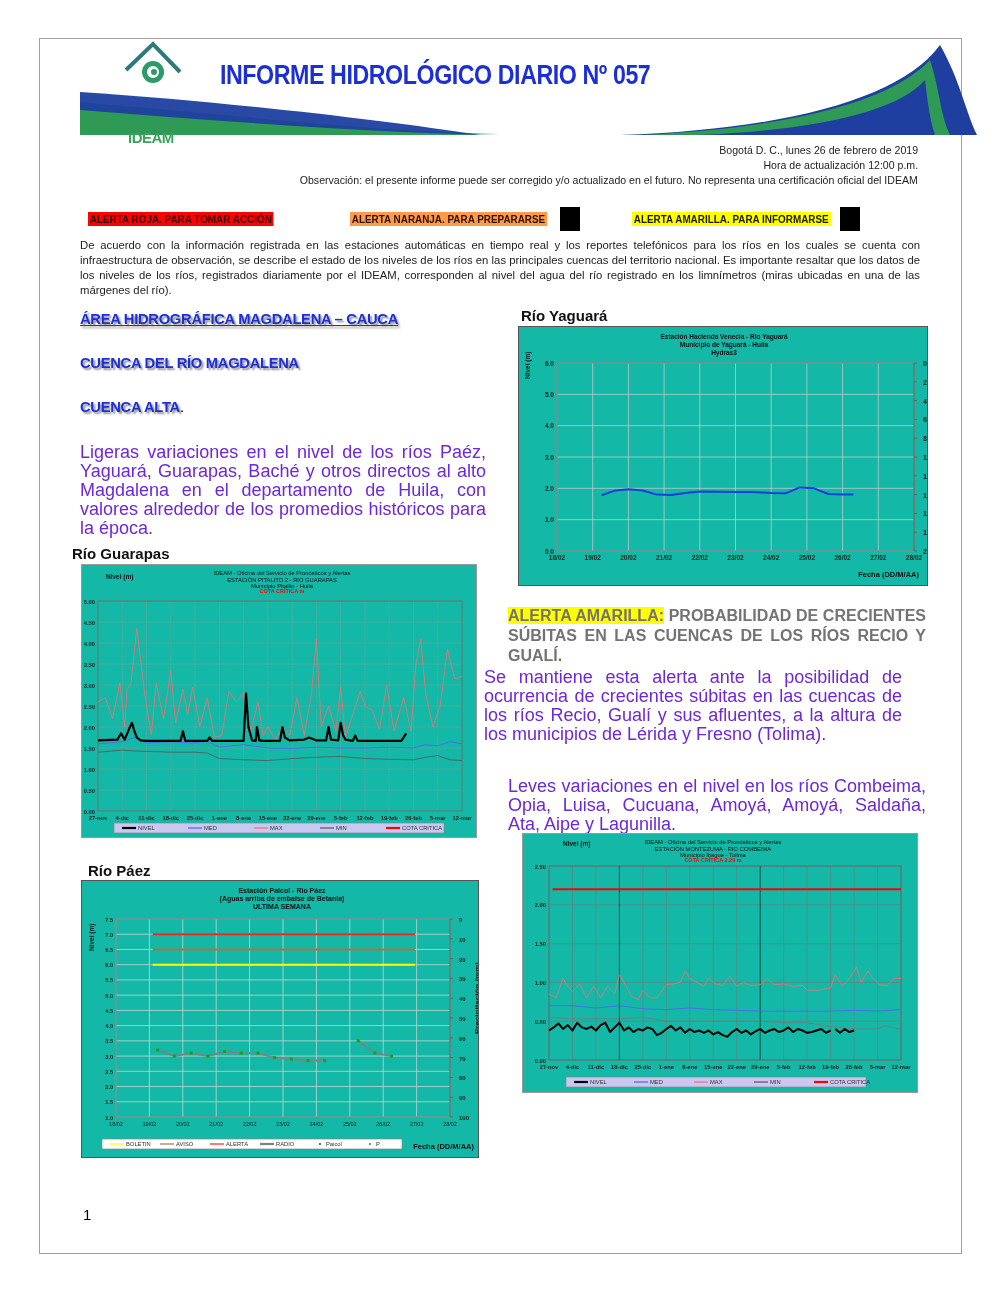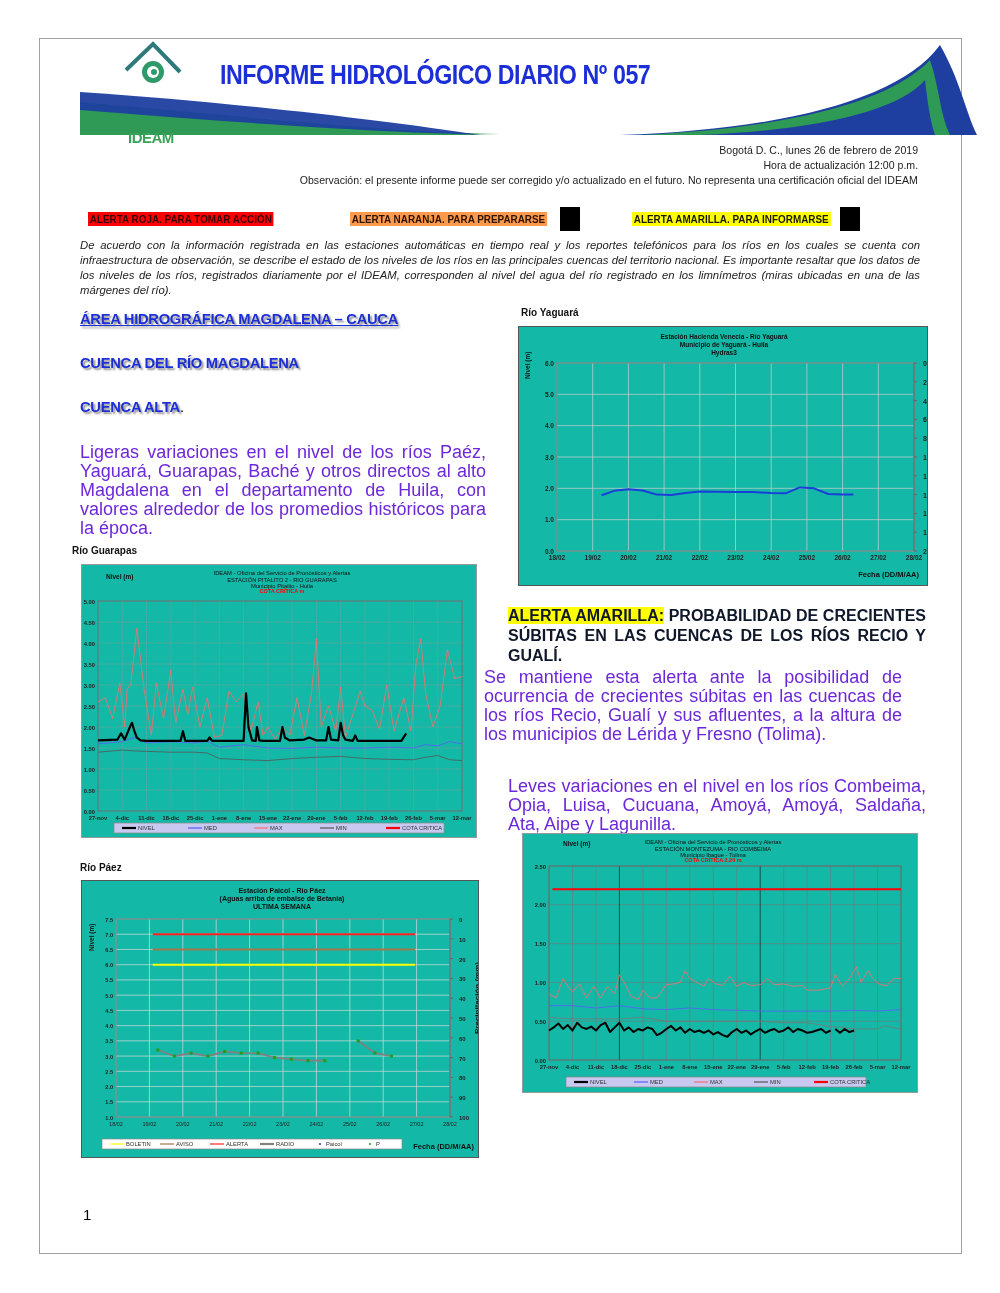--- a/index.html
+++ b/index.html
@@ -9,28 +9,28 @@
   .banner svg { position:absolute; left:0; top:0; }
   .logo { position:absolute; left:118px; top:40px; width:70px; height:64px; }
   .logo-text { position:absolute; left:128px; top:84px; font-weight:bold; font-size:15px; color:#3aa35a; letter-spacing:-0.5px;margin-top:45px; }
   .title { position:absolute; left:220px; top:60px; font-size:27px; font-weight:bold; color:#1c2fd6; letter-spacing:-0.5px; transform:scaleX(0.86); transform-origin:left; white-space:nowrap; }
   .meta { position:absolute; right:82px; text-align:right; font-size:11.5px; color:#222; white-space:nowrap; transform:scaleX(0.92); transform-origin:right; }
   .alert { position:absolute; top:212px; height:14px; font-size:11px; font-weight:bold; line-height:14px; padding:0 2px; white-space:nowrap; transform:scaleX(0.9); transform-origin:left; }
   .alert.red { left:88px; background:#ff0000; color:#3b0000; }
   .alert.orange { left:350px; background:#ff9a4d; color:#2b1300; }
   .alert.yellow { left:632px; background:#ffff00; color:#1a1a00; }
   .black-block { position:absolute; top:207px; width:20px; height:24px; background:#000; }
-  .intro { position:absolute; left:80px; top:238px; width:840px; font-size:11.3px; font-style:italic; line-height:15px; color:#222; text-align:justify; }
+  .intro { position:absolute; left:80px; top:238px; width:840px; font-size:11.3px; line-height:15px; color:#222; text-align:justify; }
   .h-sec { position:absolute; left:80px; font-weight:bold; color:#1c2fd6; text-shadow:2px 2px 2px rgba(0,0,0,0.45); font-size:15.5px; letter-spacing:-0.3px; transform:scaleX(0.95); transform-origin:left; white-space:nowrap; }
   .h-sec.u { text-decoration:underline; }
   .para { position:absolute; font-size:18px; line-height:19px; text-align:justify; color:#6d28d9; }
-  .river { position:absolute; font-size:10px; font-weight:bold; color:#111; }
+  .river { position:absolute; font-size:15px; font-weight:bold; color:#111; }
   .chart-box { position:absolute; border:1px solid #555; background:#14b8a6; }
   .chart-box svg { display:block; }
-  .alert-head { position:absolute; left:508px; top:606px; width:418px; font-size:16px; font-weight:bold; line-height:20px; text-align:justify; color:#0f172a; }
+  .alert-head { position:absolute; left:508px; top:606px; width:418px; font-size:16px; font-weight:bold; line-height:20px; text-align:justify; color:#737373; }
   .alert-head .hl { background:#ffff00; }
   .pagenum { position:absolute; left:83px; top:1206px; font-size:15px; }
 </style>
 </head>
 <body>
 
 <div class="page"></div>
 
 <div class="banner">
   <svg width="897" height="95" viewBox="0 0 897 95">
@@ -142,21 +142,21 @@
       <text x="122" y="265.2" font-size="5.8" fill="#333" font-family="Liberation Sans, sans-serif">MED</text>
       <line x1="172" x2="186" y1="263" y2="263" stroke="#ff6b6b" stroke-width="1.2"></line>
       <text x="188" y="265.2" font-size="5.8" fill="#333" font-family="Liberation Sans, sans-serif">MAX</text>
       <line x1="238" x2="252" y1="263" y2="263" stroke="#555" stroke-width="1.2"></line>
       <text x="254" y="265.2" font-size="5.8" fill="#333" font-family="Liberation Sans, sans-serif">MIN</text>
       <line x1="304" x2="318" y1="263" y2="263" stroke="#ff0000" stroke-width="2.2"></line>
       <text x="320" y="265.2" font-size="5.8" fill="#333" font-family="Liberation Sans, sans-serif">COTA CRITICA</text>
     </svg>
 </div>
 
-<div class="river" style="left:80px;top:862px">Río Páez</div>
+<div class="river" style="left:88px;top:862px">Río Páez</div>
 <div class="chart-box" style="left:81px;top:880px;width:396px;height:276px">
   <svg id="svg-paez" width="396" height="276">
       <text x="200" y="12" text-anchor="middle" font-size="7" font-weight="bold" font-family="Liberation Sans, sans-serif" fill="#111">Estación Paicol - Rio Páez</text>
       <text x="200" y="20" text-anchor="middle" font-size="7" font-weight="bold" font-family="Liberation Sans, sans-serif" fill="#111">(Aguas arriba de embalse de Betania)</text>
       <text x="200" y="28" text-anchor="middle" font-size="7" font-weight="bold" font-family="Liberation Sans, sans-serif" fill="#111">ULTIMA SEMANA</text>
       <line x1="34" x2="368" y1="236" y2="236" stroke="#d8d8d8" stroke-width="0.7" stroke-dasharray=""></line>
       <text x="31" y="238.5" text-anchor="end" font-size="5.5" font-weight="bold" fill="#222" font-family="Liberation Sans, sans-serif">1.0</text>
       <line x1="34" x2="368" y1="220.76923076923077" y2="220.76923076923077" stroke="#d8d8d8" stroke-width="0.7" stroke-dasharray=""></line>
       <text x="31" y="223.26923076923077" text-anchor="end" font-size="5.5" font-weight="bold" fill="#222" font-family="Liberation Sans, sans-serif">1.5</text>
       <line x1="34" x2="368" y1="205.53846153846155" y2="205.53846153846155" stroke="#d8d8d8" stroke-width="0.7" stroke-dasharray=""></line>

